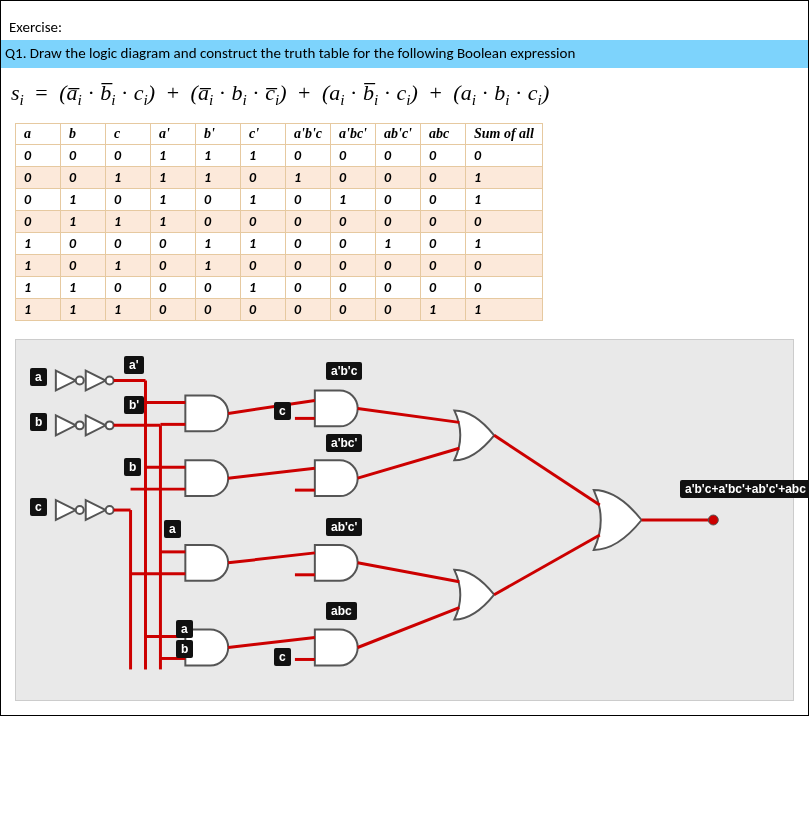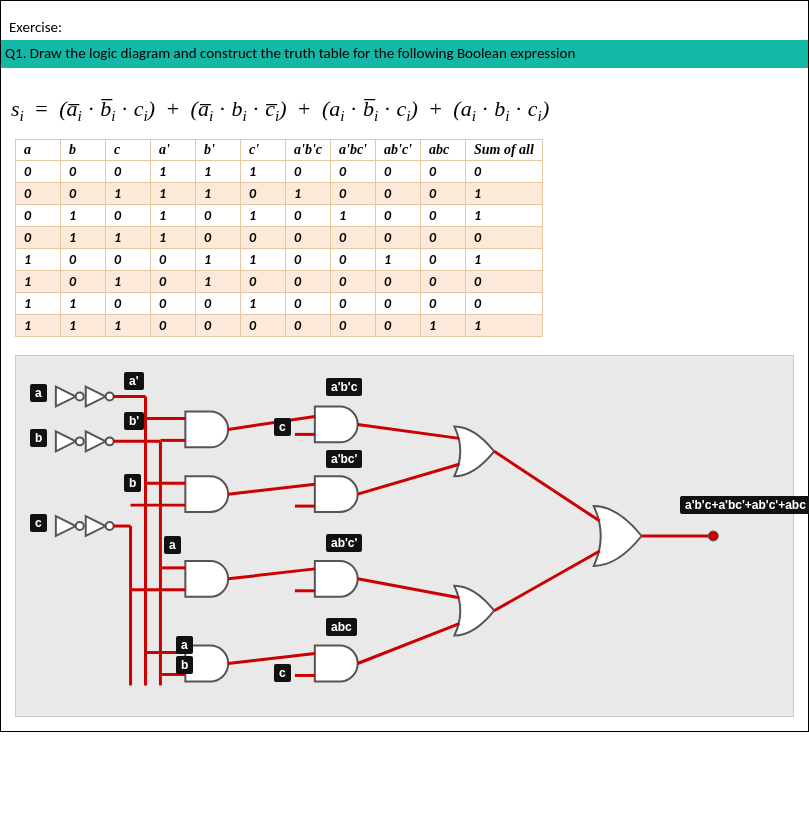--- a/index.html
+++ b/index.html
@@ -13,26 +13,26 @@
   .page {
     border: 1px solid #000;
     box-sizing: border-box;
   }
   .exercise-label {
     padding: 17px 8px 4px 8px;
     font-weight: 400;
   }
   .question {
     padding: 4px 8px 6px 4px;
-    background: #14b8a6;
+    background: #7dd3fc;
   }
   .equation {
     font-family: "Cambria Math", "Times New Roman", serif;
     font-size: 22px;
-    padding: 28px 10px 14px 10px;
+    padding: 12px 10px 14px 10px;
     font-style: italic;
   }
   .equation .rm { font-style: normal; }
   .tt-wrap { padding: 0 0 10px 14px; }
   table.truth {
     border-collapse: collapse;
     font-family: Calibri, Arial, sans-serif;
     font-size: 14px;
   }
   table.truth th, table.truth td {

